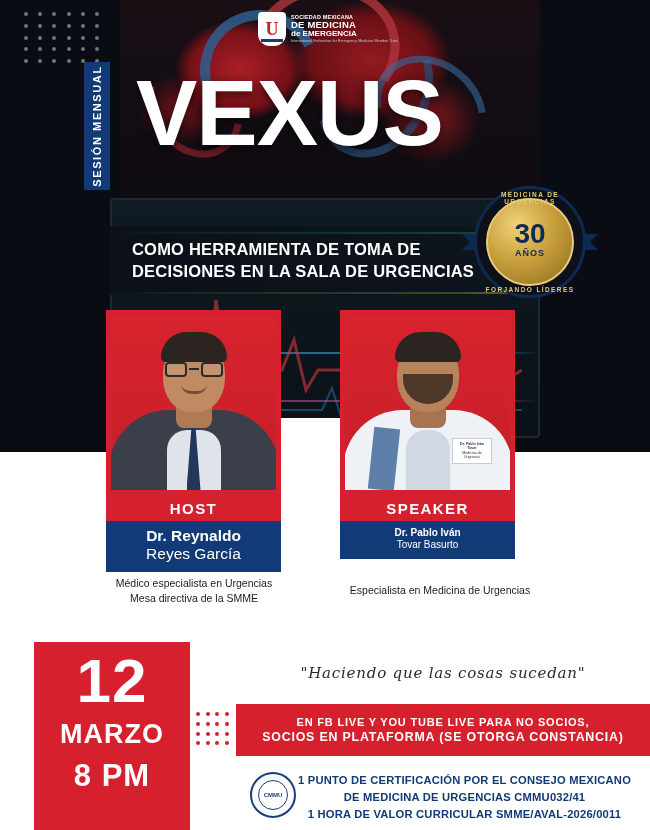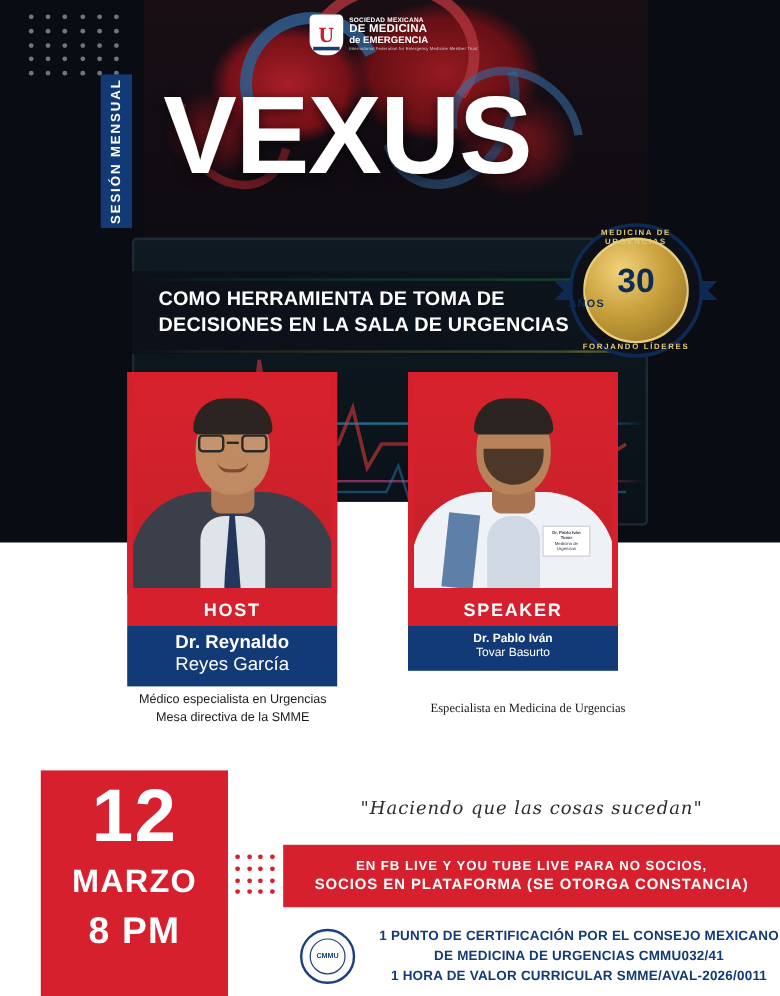--- a/index.html
+++ b/index.html
@@ -187,21 +187,21 @@
   }
   .badge40 .num {
     position: absolute; left:0; right:0; top: 34px;
     text-align: center;
     font-size: 28px; font-weight: bold; color: #0d2b55;
     font-family: "Liberation Sans", sans-serif;
     line-height: 1;
   }
   .badge40 .yrs {
     position: absolute; left:0; right:0; top: 62px;
-    font-size: 9px; font-weight: bold; color:#0d2b55;
+    text-align:center; font-size: 9px; font-weight: bold; color:#0d2b55;
     letter-spacing: 1px;
   }
   .badge40 .top-arc, .badge40 .bot-arc {
     position: absolute; left: 0; right: 0;
     text-align: center;
     font-size: 6.5px; font-weight: bold; color: #e3c873;
     letter-spacing: 1.4px;
   }
   .badge40 .top-arc { top: 5px; }
   .badge40 .bot-arc { bottom: 5px; }
@@ -330,21 +330,21 @@
 
   .caption {
     position: absolute;
     text-align: center;
     color: #1b1b1b;
     font-size: 10.5px;
     line-height: 1.45;
     width: 240px;
   }
   .caption.host { left: 74px; top: 576px; }
-  .caption.speaker { left: 320px; top: 583px; font-family: Liberation Serif, serif; }
+  .caption.speaker { left: 320px; top: 583px; }
 
   
   .bottom-section {
     position: absolute;
     left: 0; top: 630px;
     width: 650px; height: 200px;
     background: #ffffff;
   }
 
   .date-block {
@@ -399,21 +399,21 @@
     text-align: center;
     line-height: 1.3;
   }
   .red-banner .b1 { font-size: 11px; font-weight: bold; letter-spacing: .8px; }
   .red-banner .b2 { font-size: 12.4px; font-weight: bold; letter-spacing: .8px; }
 
   .cert-row {
     position: absolute;
     left: 250px; top: 772px;
     width: 400px;
-    display: flex; align-items: center; gap: 20px;
+    display: flex; align-items: flex-start; gap: 2px;
   }
   .cert-seal {
     width: 46px; height: 46px; border-radius: 50%;
     border: 2px solid #1c3f7c;
     background: radial-gradient(circle at 50% 50%, #ffffff 55%, #e6ebf4 100%);
     position: relative; flex: none;
     display:flex;align-items:center;justify-content:center;
   }
   .cert-seal .inner {
     width: 30px; height: 30px; border-radius: 50%;

